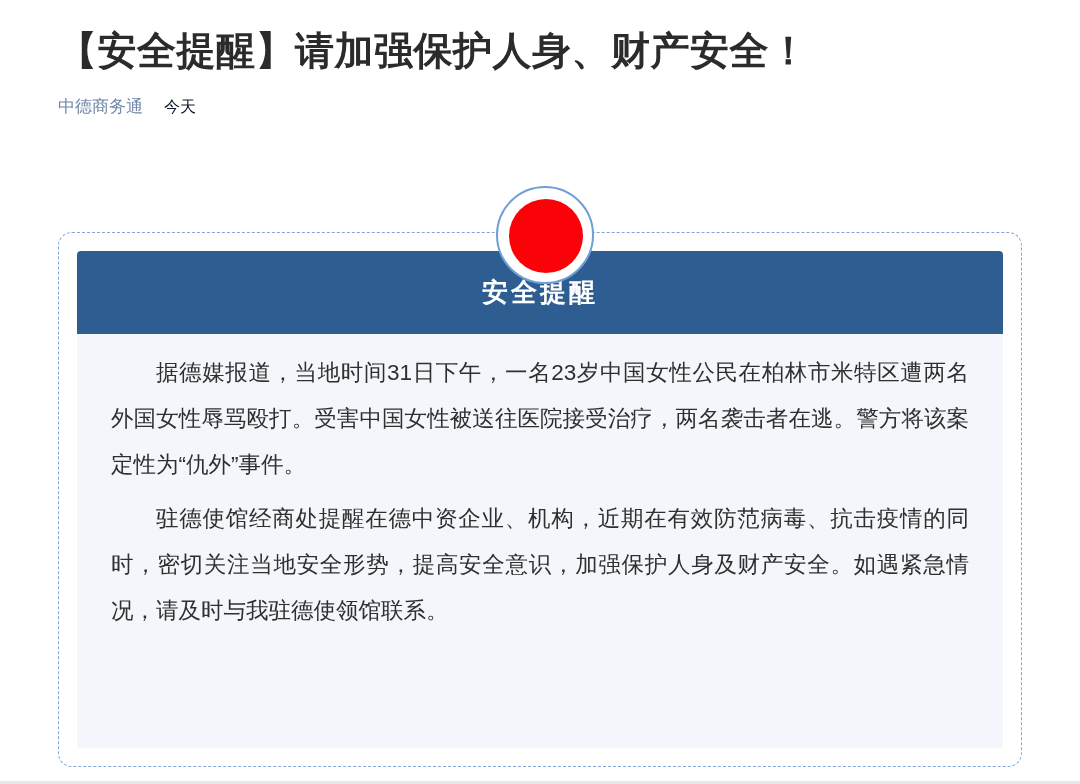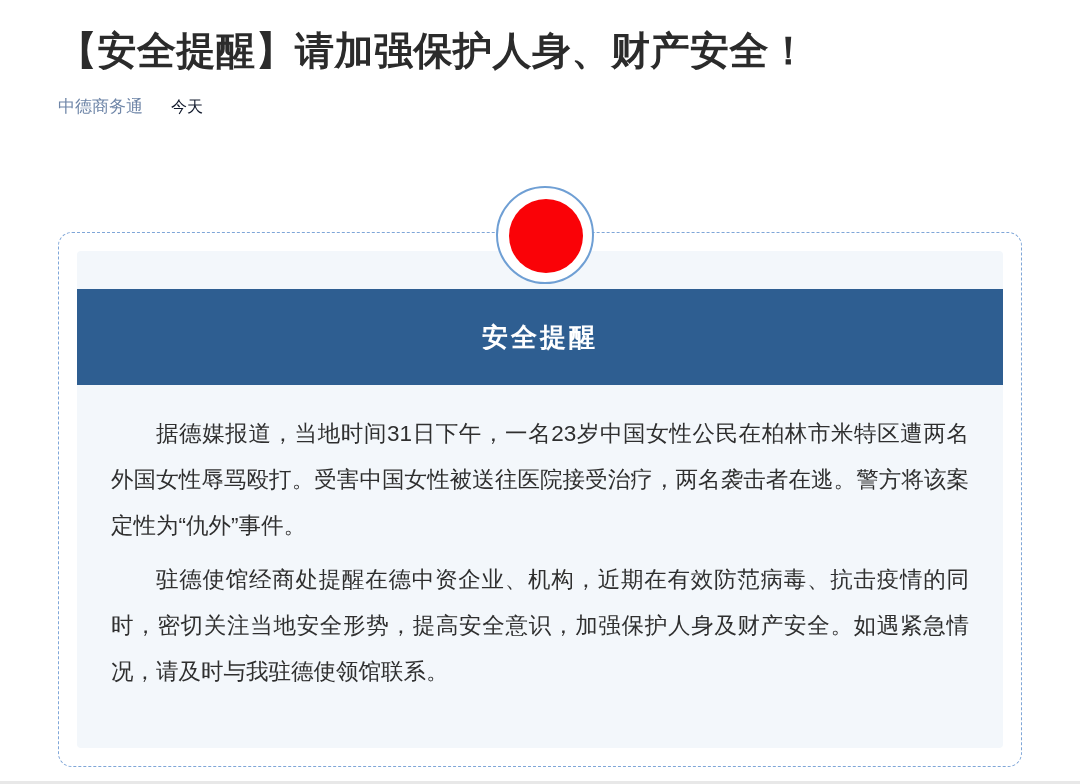--- a/index.html
+++ b/index.html
@@ -30,21 +30,21 @@
     color: #2b2b2b;
     letter-spacing: 0.5px;
     line-height: 42px;
   }
   .meta-row {
     position: absolute;
     left: 58px;
     top: 95px;
     display: flex;
     align-items: baseline;
-    gap: 28px;
+    gap: 21px;
   }
   .account-name {
     font-size: 17px;
     color: #6f86a8;
   }
   .publish-date {
     font-size: 16px;
     color: #0f172a;
   }
 
@@ -64,35 +64,34 @@
     position: absolute;
     left: 18px;
     top: 18px;
     right: 18px;
     bottom: 18px;
     background: #f3f7fb;
     border-radius: 4px;
     overflow: hidden;
   }
   .notice-header {
-    height: 96px;
+    height: 83px;
     background: #2e5e91;
     display: flex;
     align-items: center;
     justify-content: center;
-    margin-top: 38px;
   }
   .notice-header-text {
     color: #ffffff;
     font-size: 26px;
     font-weight: bold;
     letter-spacing: 3px;
   }
   .notice-body {
-    padding: 26px 34px 20px 34px;
+    padding: 16px 34px 20px 34px;
   }
   .notice-paragraph {
     font-size: 22.5px;
     line-height: 46px;
     color: #2f2f2f;
     text-indent: 2em;
     margin: 0 0 8px 0;
     text-align: justify;
   }
 

